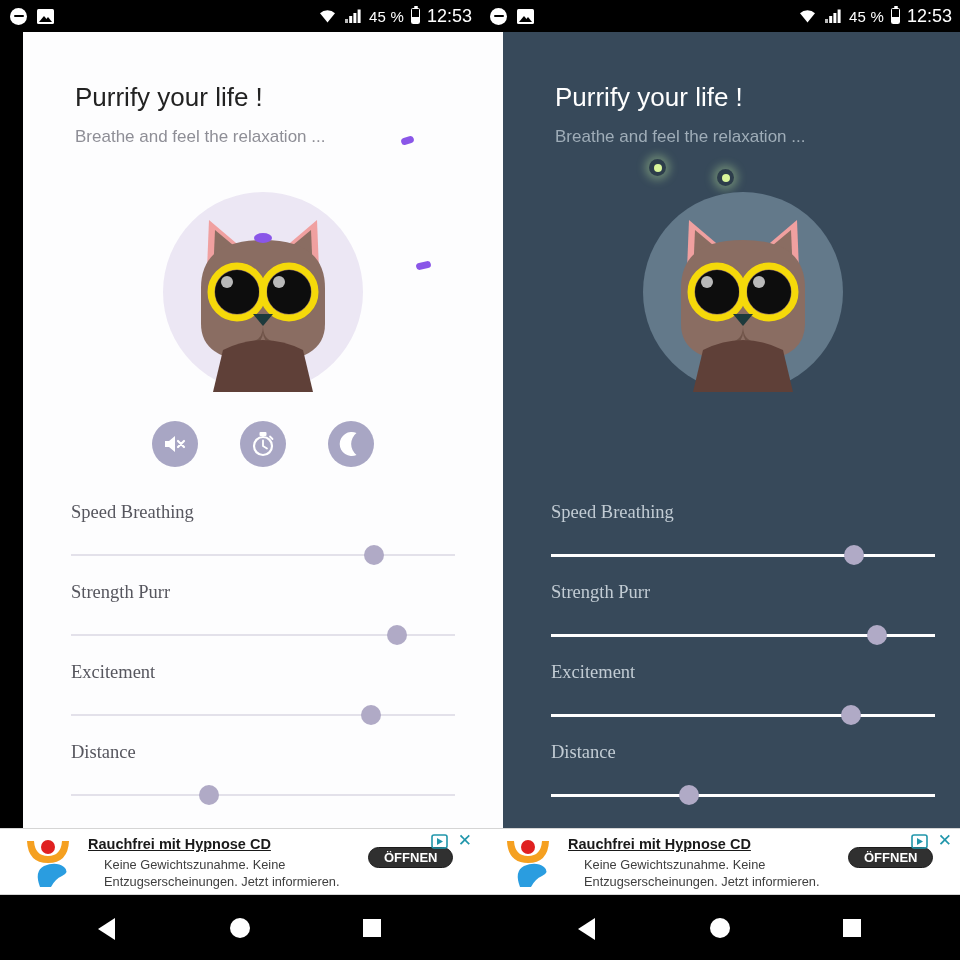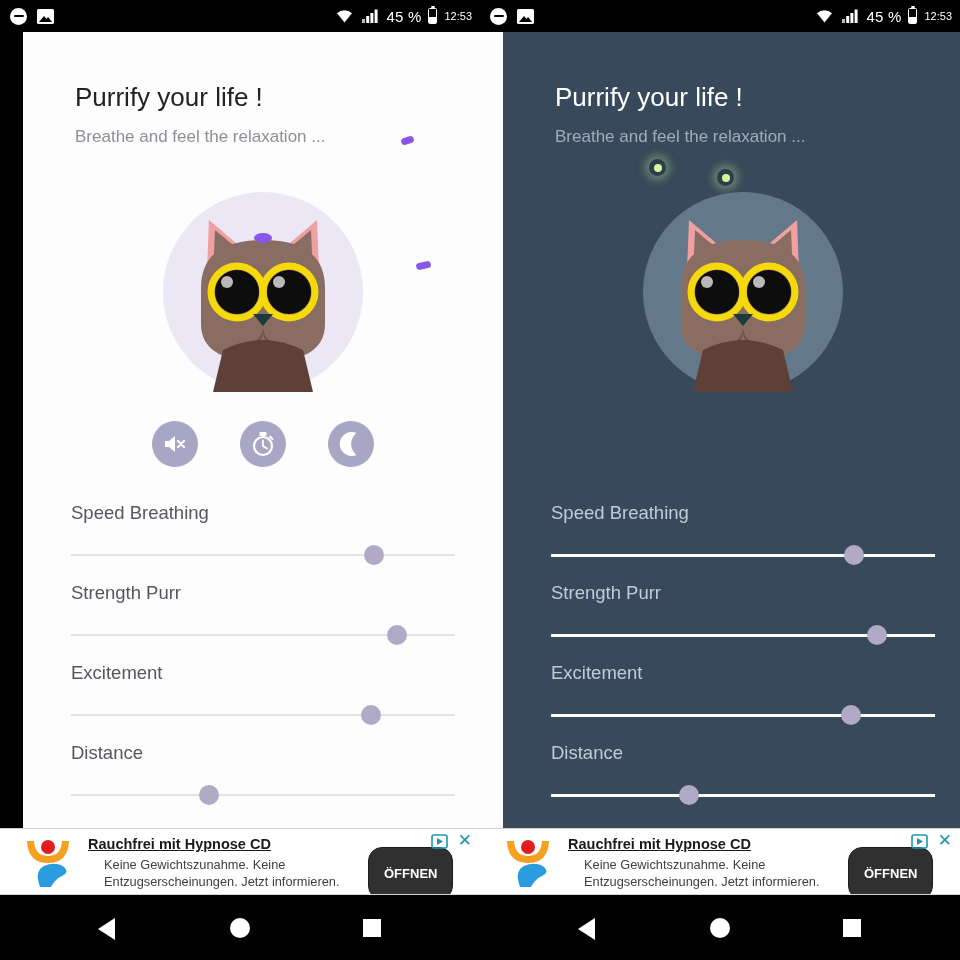--- a/index.html
+++ b/index.html
@@ -37,21 +37,21 @@
     border-left: 5px solid transparent; border-right: 5px solid transparent;
     border-bottom: 6px solid #000;
   }
   .photo-icon::before {
     content: ""; position: absolute; right: 2px; bottom: 1.5px;
     width: 0; height: 0;
     border-left: 4px solid transparent; border-right: 4px solid transparent;
     border-bottom: 5px solid #000;
   }
   .sb-text { font-size: 15px; letter-spacing: .2px; }
-  .sb-time { font-size: 11px; }
+  .sb-time { font-size: 18px; }
   .battery {
     width: 9px; height: 16px; border: 1.6px solid #fff; border-radius: 1.5px;
     position: relative; display: inline-block;
   }
   .battery::before {
     content: ""; position: absolute; top: -3.4px; left: 2px;
     width: 4px; height: 2.2px; background: #fff; border-radius: 1px;
   }
   .battery::after {
     content: ""; position: absolute; left: 0; right: 0; bottom: 0;
@@ -119,21 +119,21 @@
   .dark .act-btn.b2, .dark .act-btn.b3 { width: 52px; height: 52px; top: 1px; }
   .dark .act-btn.b2 { left: 215px; }
   .dark .act-btn.b3 { left: 303px; }
 
   .timer-count {
     position: absolute; left: 259px; top: 4px;
     font-size: 24px; color: #f3e6c8;
   }
 
   
-  .sliders { position: absolute; left: 0; top: 470px; width: 480px; }
+  .sliders { position: absolute; left: 0; top: 470px; width: 480px; font-family: Liberation Serif, serif; }
   .slider-row { position: relative; height: 80px; }
   .slider-label { position: absolute; left: 48px; top: 0; font-size: 18.5px; }
   .light .slider-label { color: #56565e; }
   .dark  .slider-label { color: #c2ccd4; }
   .track {
     position: absolute; left: 48px; top: 52px; width: 384px; height: 2px;
   }
   .light .track { background: #e3e1ea; }
   .dark  .track { background: #ffffff; height: 2.5px; }
   .thumb {
@@ -155,21 +155,21 @@
     font-size: 14.5px; font-weight: bold; color: #1a1a1a; text-decoration: underline;
   }
   .ad-desc {
     position: absolute; left: 88px; top: 27px; width: 245px;
     font-size: 12.8px; color: #3e3e3e; line-height: 1.35; margin-left: 16px;
   }
   .ad-cta {
     position: absolute; left: 368px; top: 18px;
     background: #303030; color: #fff;
     font-size: 13px; font-weight: bold;
-    padding: 18px 15px; border-radius: 14px;
+    padding: 2px 15px; border-radius: 14px;
     border: 1.5px solid #1b1b1b;
   }
   .adchoice { position: absolute; right: 32px; top: 5px; }
   .ad-close {
     position: absolute; right: 8px; top: 3px;
     color: #2196ab; font-size: 17px; line-height: 1;
   }
 
   
   .navbar {

